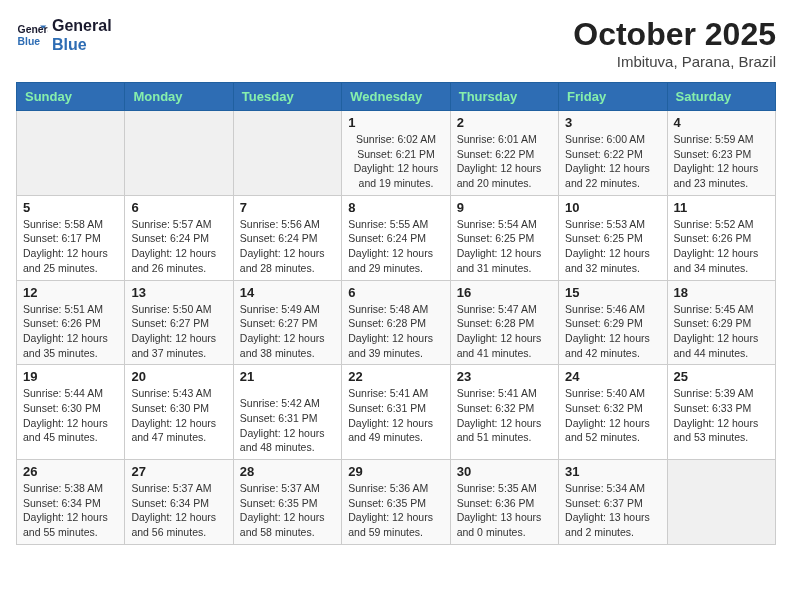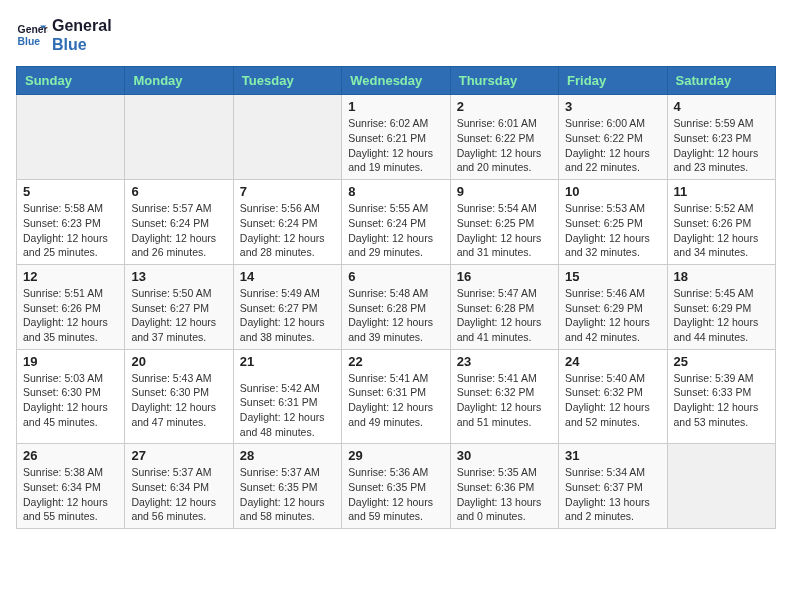--- a/index.html
+++ b/index.html
@@ -89,20 +89,24 @@
     <svg class="logo-icon" viewBox="0 0 40 40" xmlns="http://www.w3.org/2000/svg">
       <text x="2" y="18" font-size="13" font-weight="bold" fill="#1a1a2e">General</text>
       <text x="2" y="32" font-size="13" font-weight="bold" fill="#2e6db4">Blue</text>
       <polygon points="30,8 38,16 34,12 38,8" fill="#2e6db4"></polygon>
     </svg>
     <div>
       <div style="font-size:16px;font-weight:bold;color:#1a1a2e;line-height:1.2;">General</div>
       <div style="font-size:16px;font-weight:bold;color:#2e6db4;line-height:1.2;">Blue</div>
     </div>
   </div>
+  <div class="title-block">
+    <div class="month-year">October 2025</div>
+    <div class="location">Imbituva, Parana, Brazil</div>
+  </div>
 </div>
 
 <table class="calendar">
   <thead>
     <tr>
     <th>Sunday</th>
         <th>Monday</th>
         <th>Tuesday</th>
         <th>Wednesday</th>
         <th>Thursday</th>
@@ -110,21 +114,21 @@
         <th>Saturday</th>
       </tr>
   </thead>
   <tbody id="calendar-body">
   <tr>
         <td class="empty-cell"></td>
         <td class="empty-cell"></td>
         <td class="empty-cell"></td>
         <td>
           <span class="day-number">1</span>
-          <div class="day-info" style="white-space: pre-line;">Sunrise: 6:02 AM
+          <div class="day-info" style="white-space: pre-line; text-align: center;">Sunrise: 6:02 AM
 Sunset: 6:21 PM
 Daylight: 12 hours
 and 19 minutes.</div>
         </td>
         <td>
           <span class="day-number">2</span>
           <div class="day-info" style="white-space: pre-line;">Sunrise: 6:01 AM
 Sunset: 6:22 PM
 Daylight: 12 hours
 and 20 minutes.</div>
@@ -141,21 +145,21 @@
           <div class="day-info" style="white-space: pre-line;">Sunrise: 5:59 AM
 Sunset: 6:23 PM
 Daylight: 12 hours
 and 23 minutes.</div>
         </td>
       </tr>
       <tr>
         <td>
           <span class="day-number">5</span>
           <div class="day-info" style="white-space: pre-line;">Sunrise: 5:58 AM
-Sunset: 6:23 PM
+Sunset: 6:17 PM
 Daylight: 12 hours
 and 25 minutes.</div>
         </td>
         <td>
           <span class="day-number">6</span>
           <div class="day-info" style="white-space: pre-line;">Sunrise: 5:57 AM
 Sunset: 6:24 PM
 Daylight: 12 hours
 and 26 minutes.</div>
         </td>
@@ -242,21 +246,21 @@
           <span class="day-number">18</span>
           <div class="day-info" style="white-space: pre-line;">Sunrise: 5:45 AM
 Sunset: 6:29 PM
 Daylight: 12 hours
 and 44 minutes.</div>
         </td>
       </tr>
       <tr>
         <td>
           <span class="day-number">19</span>
-          <div class="day-info" style="white-space: pre-line;">Sunrise: 5:03 AM
+          <div class="day-info" style="white-space: pre-line;">Sunrise: 5:44 AM
 Sunset: 6:30 PM
 Daylight: 12 hours
 and 45 minutes.</div>
         </td>
         <td>
           <span class="day-number">20</span>
           <div class="day-info" style="white-space: pre-line;">Sunrise: 5:43 AM
 Sunset: 6:30 PM
 Daylight: 12 hours
 and 47 minutes.</div>

